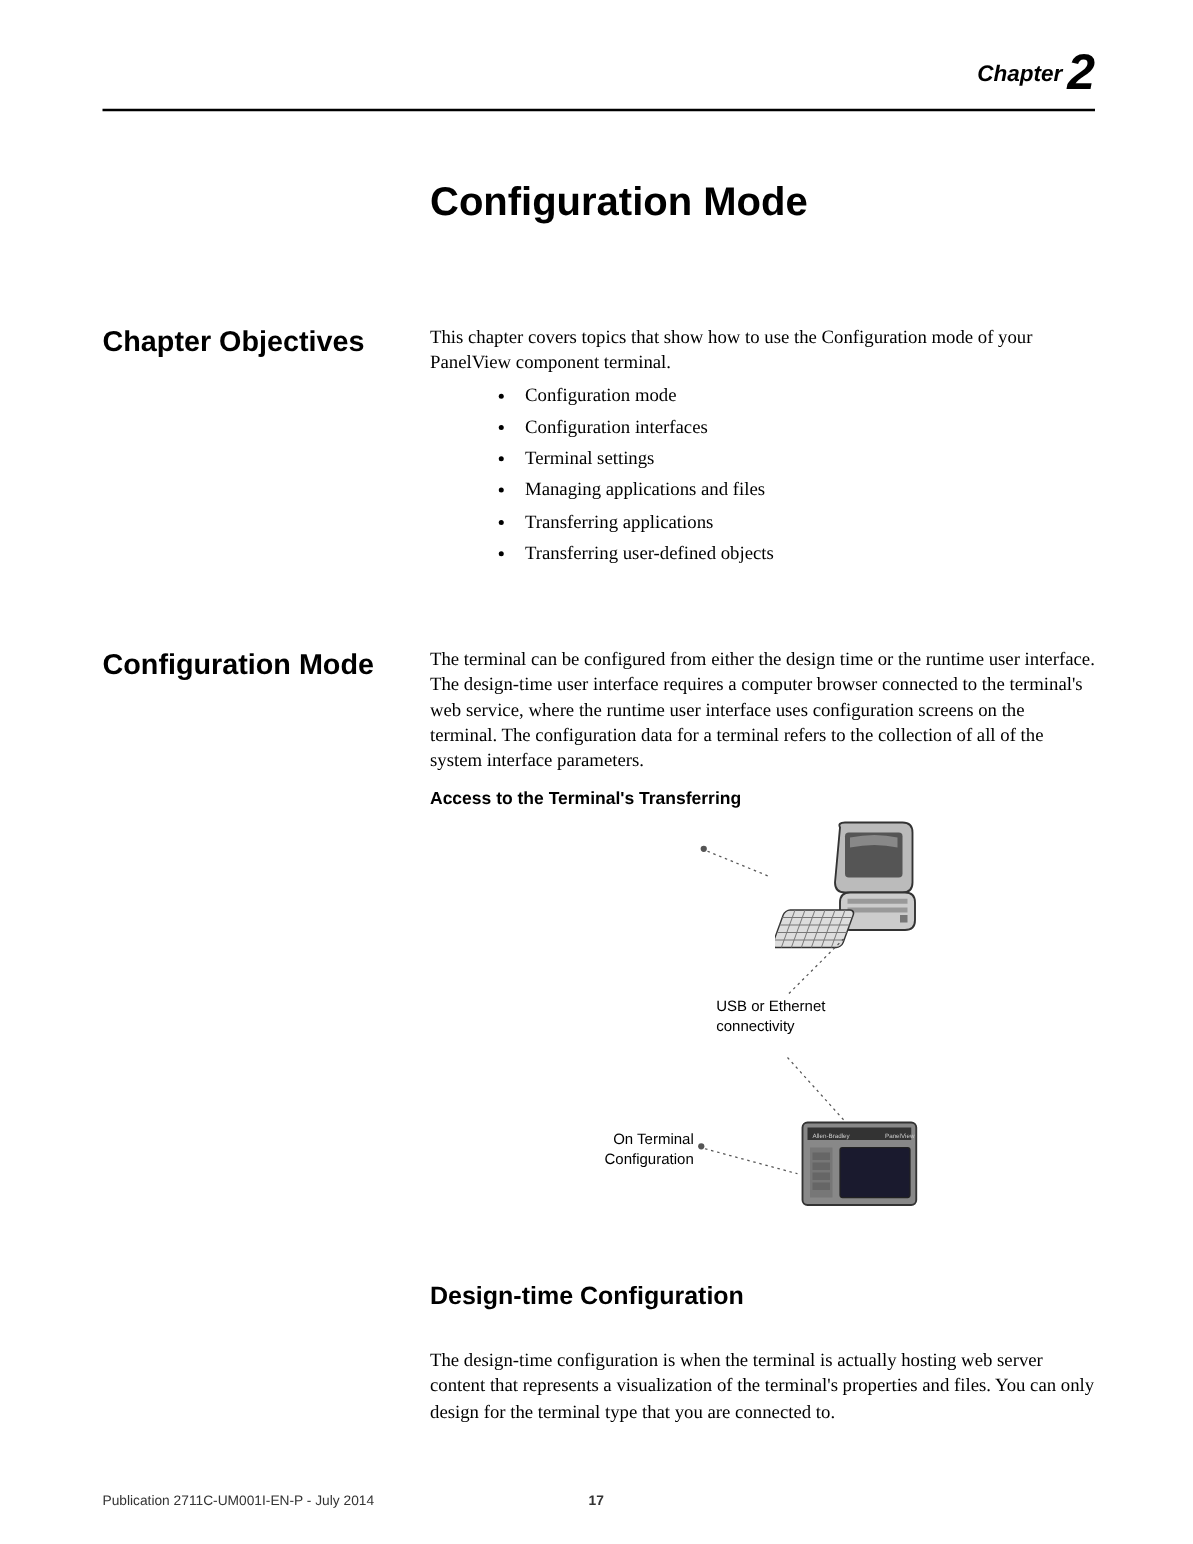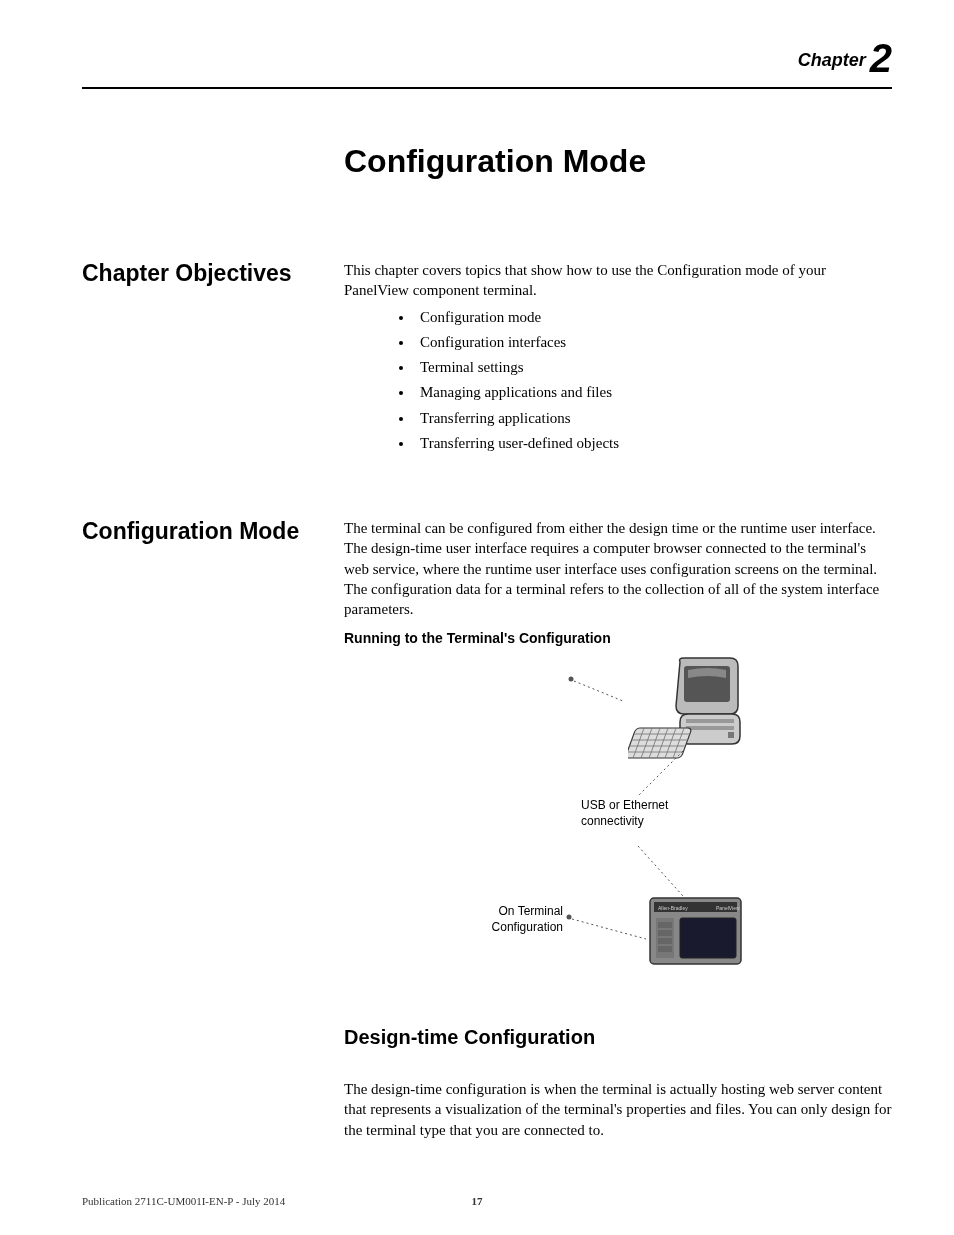--- a/index.html
+++ b/index.html
@@ -7,21 +7,21 @@
     padding: 0;
     background: #fff;
     font-family: Georgia, "Times New Roman", serif;
     color: #000;
   }
   .page {
     width: 954px;
     height: 1235px;
     position: relative;
     box-sizing: border-box;
-    padding: 36px 62px 28px 82px;
+    padding: 36px 78px 28px 82px;
   }
   .chapter-head {
     text-align: right;
     font-family: "Arial Narrow", Arial, sans-serif;
     font-weight: bold;
     font-style: italic;
     font-size: 18px;
     margin-bottom: 6px;
   }
   .chapter-head .num {
@@ -110,21 +110,21 @@
   .p2 {
     margin-left: 262px;
     font-size: 15px;
     line-height: 1.35;
   }
   .footer {
     position: absolute;
     bottom: 28px;
     left: 82px;
     right: 82px;
-    font-family: Liberation Serif, serif;
+    font-family: Liberation Sans, sans-serif;
     font-size: 11px;
     color: #333;
   }
   .footer .pg {
     position: absolute;
     left: 50%;
     transform: translateX(-50%);
     font-weight: bold;
     text-align: center;
   }
@@ -162,21 +162,21 @@
         <li>Transferring applications</li>
         <li>Transferring user-defined objects</li>
       </ul>
     </div>
   </div>
 
   <div class="body-row" style="margin-bottom:0;">
     <div class="sect-head">Configuration Mode</div>
     <div class="body-col">
       <p>The terminal can be configured from either the design time or the runtime user interface. The design-time user interface requires a computer browser connected to the terminal's web service, where the runtime user interface uses configuration screens on the terminal. The configuration data for a terminal refers to the collection of all of the system interface parameters.</p>
-      <div class="sub-hd">Running to the Terminal's Configuration</div>
+      <div class="sub-hd">Access to the Terminal's Transferring</div>
 
       <div class="diagram">
 
         <svg class="computer-icon" viewBox="0 0 120 110">
 
           <path d="M52 6 Q50 2 56 2 L102 2 Q110 2 110 10 L110 50 Q110 58 102 58 L56 58 Q48 58 48 50 Z" fill="#bbb" stroke="#333" stroke-width="1.5"></path>
           <rect x="56" y="10" width="46" height="36" rx="3" fill="#555"></rect>
           <path d="M60 14 Q80 10 98 14 L98 22 Q80 18 60 22 Z" fill="#888"></path>
 
           <path d="M60 58 L104 58 Q112 58 112 66 L112 80 Q112 88 104 88 L60 88 Q52 88 52 80 L52 66 Q52 58 60 58 Z" fill="#ccc" stroke="#333" stroke-width="1.5"></path>

